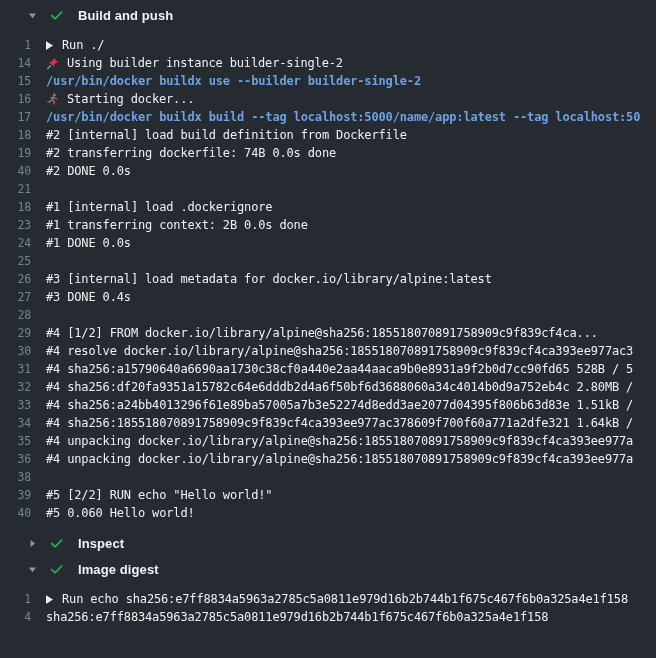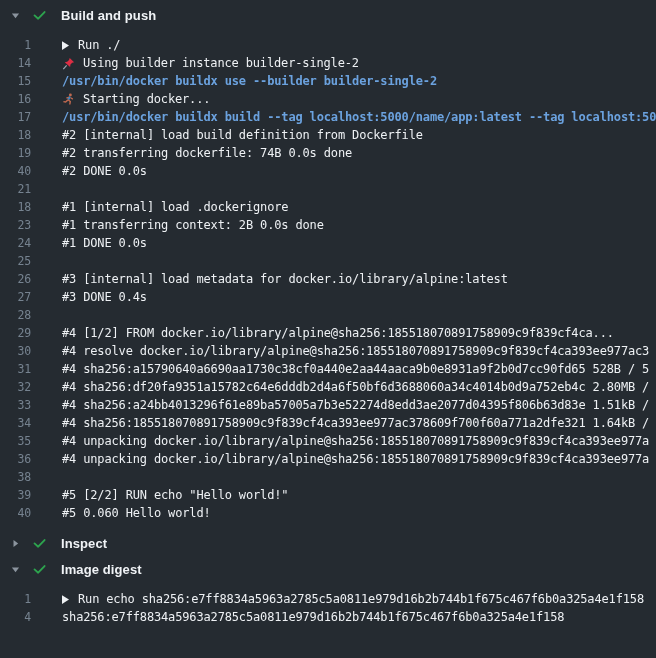--- a/index.html
+++ b/index.html
@@ -21,21 +21,21 @@
     width: 656px;
     height: 658px;
     overflow: hidden;
     background: var(--bg);
   }
   .log-section { }
   .section-header {
     display: flex;
     align-items: center;
     height: 22px;
-    padding: 0 0 0 10px;
+    padding: 0 0 0 27px;
     margin: 4px 0;
     cursor: pointer;
   }
   .chevron-wrap {
     width: 10px;
     display: inline-flex;
     justify-content: center;
     margin-right: 12px;
     flex: 0 0 auto;
   }
@@ -69,21 +69,20 @@
     padding-right: 15px;
     color: var(--num);
     cursor: pointer;
     font-size: 11.5px;
   }
   .line-content {
     flex: 1 1 auto;
     overflow: hidden;
     display: inline-flex;
     align-items: center;
-    margin-left: 16px;
   }
   .line-content.kind-command { color: var(--blue); font-weight: 600; }
   .play-wrap {
     display: inline-flex;
     margin-right: 9px;
     flex: 0 0 auto;
   }
   .emoji-wrap {
     display: inline-flex;
     margin-right: 8px;

